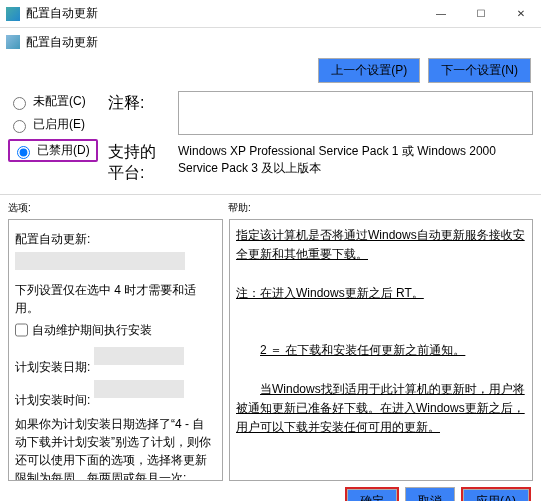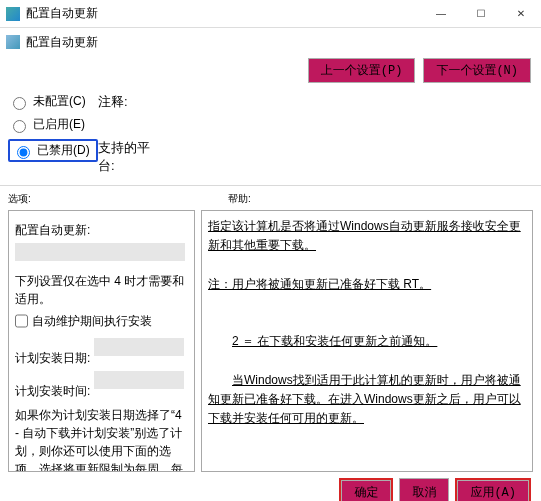--- a/index.html
+++ b/index.html
@@ -47,52 +47,53 @@
   }
 
   .top-nav {
     display: flex;
     justify-content: flex-end;
     gap: 8px;
     padding: 2px 10px 6px;
   }
   .btn {
     border: 1px solid #adadad;
-    background: #be185d;
+    background: #3b82f6;
     padding: 3px 12px;
     font-size: 12px;
-    font-family: Liberation Mono, monospace;
+    font-family: Liberation Sans, sans-serif;
     cursor: pointer;
   }
 
   .row-area {
     padding: 2px 8px 4px;
     display: flex;
+    gap: 10px;
     align-items: flex-start;
   }
   .radio-col {
     width: 90px;
     display: flex;
     flex-direction: column;
     gap: 6px;
     padding-top: 2px;
   }
   .radio-item { display: flex; align-items: center; gap: 4px; font-size: 12px; }
   .radio-red {
-    border: 2px solid #1d4ed8;
+    border: 2px solid #a21caf;
     border-radius: 2px;
     padding: 1px 2px;
     display: inline-flex;
   }
   .label-col {
     width: 60px;
     display: flex;
     flex-direction: column;
     gap: 28px;
-    font-size: 13px;
+    font-size: 16px;
     padding-top: 2px;
   }
   .field-col {
     flex: 1;
     display: flex;
     flex-direction: column;
     gap: 4px;
   }
   .comment-box {
     border: 1px solid #a8a8a8;
@@ -122,21 +123,21 @@
     gap: 6px;
     height: 266px;
   }
   .left-panel, .right-panel {
     border: 1px solid #a8a8a8;
     overflow-y: scroll;
     background: #fff;
     font-size: 12px;
   }
   .left-panel {
-    width: 187px;
+    width: 215px;
     padding: 6px;
     line-height: 1.5;
   }
   .right-panel {
     flex: 1;
     padding: 6px;
     line-height: 1.6;
     text-decoration: underline;
   }
   .opt-label { margin-top: 4px; }
@@ -200,20 +201,24 @@
       <label class="radio-item">
         <input type="radio" name="state" checked="" style="">
         <span>已禁用(D)</span>
       </label>
     </span>
   </div>
   <div class="label-col">
     <div>注释:</div>
     <div>支持的平台:</div>
   </div>
+  <div class="field-col">
+    <div class="comment-box"></div>
+    <div class="platform-text">Windows XP Professional Service Pack 1 或 Windows 2000 Service Pack 3 及以上版本</div>
+  </div>
 </div>
 
 <div class="divider"></div>
 
 <div class="opts-header">
   <div class="left">选项:</div>
   <div class="right">帮助:</div>
 </div>
 
 <div class="main-split">
@@ -236,21 +241,21 @@
     <span class="gray-field sm"></span>
 
     <div style="margin-top:6px">如果你为计划安装日期选择了“4 - 自动下载并计划安装”别选了计划，则你还可以使用下面的选项，选择将更新限制为每周、每两周或每月一次:</div>
 
     
     
   </div>
 
   <div class="right-panel">
     <div>指定该计算机是否将通过Windows自动更新服务接收安全更新和其他重要下载。</div><br>
-    <div>注：用户将被通知更新已准备好下载 RT。</div><br>
+    <div>注：在进入Windows更新之后 RT。</div><br>
     <br>
     <div style="text-indent:2em">2 ＝ 在下载和安装任何更新之前通知。</div><br>
     <div style="text-indent:2em">当Windows找到适用于此计算机的更新时，用户将被通知更新已准备好下载。在进入Windows更新之后，用户可以下载并安装任何可用的更新。</div><br>
     <br>
     
   </div>
 </div>
 
 <div class="footer">
   <span class="red-box">

